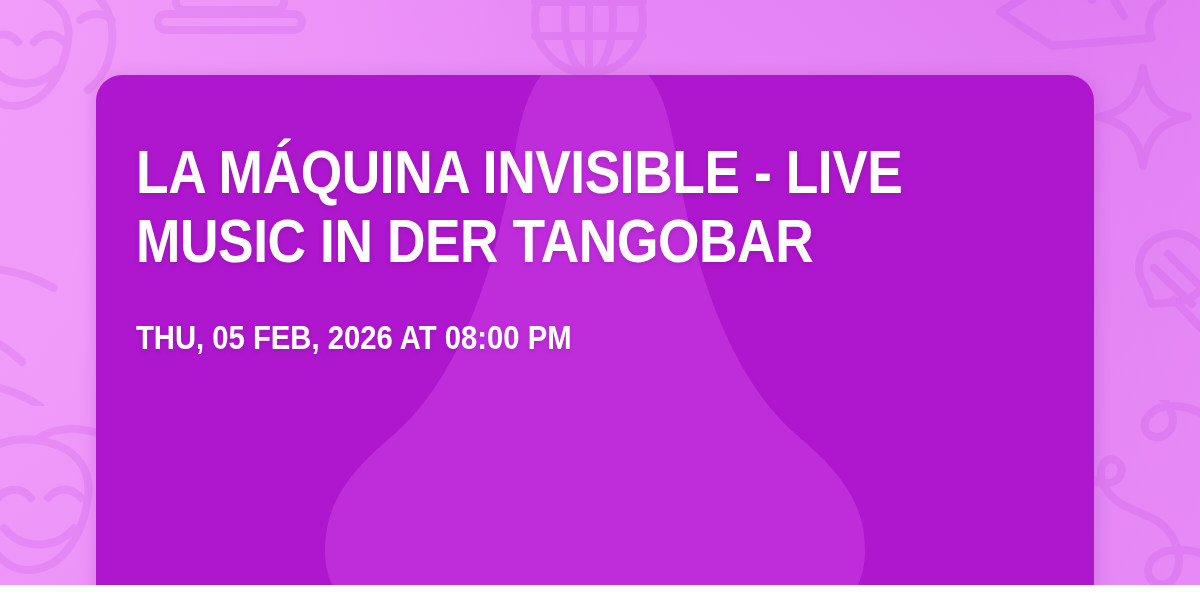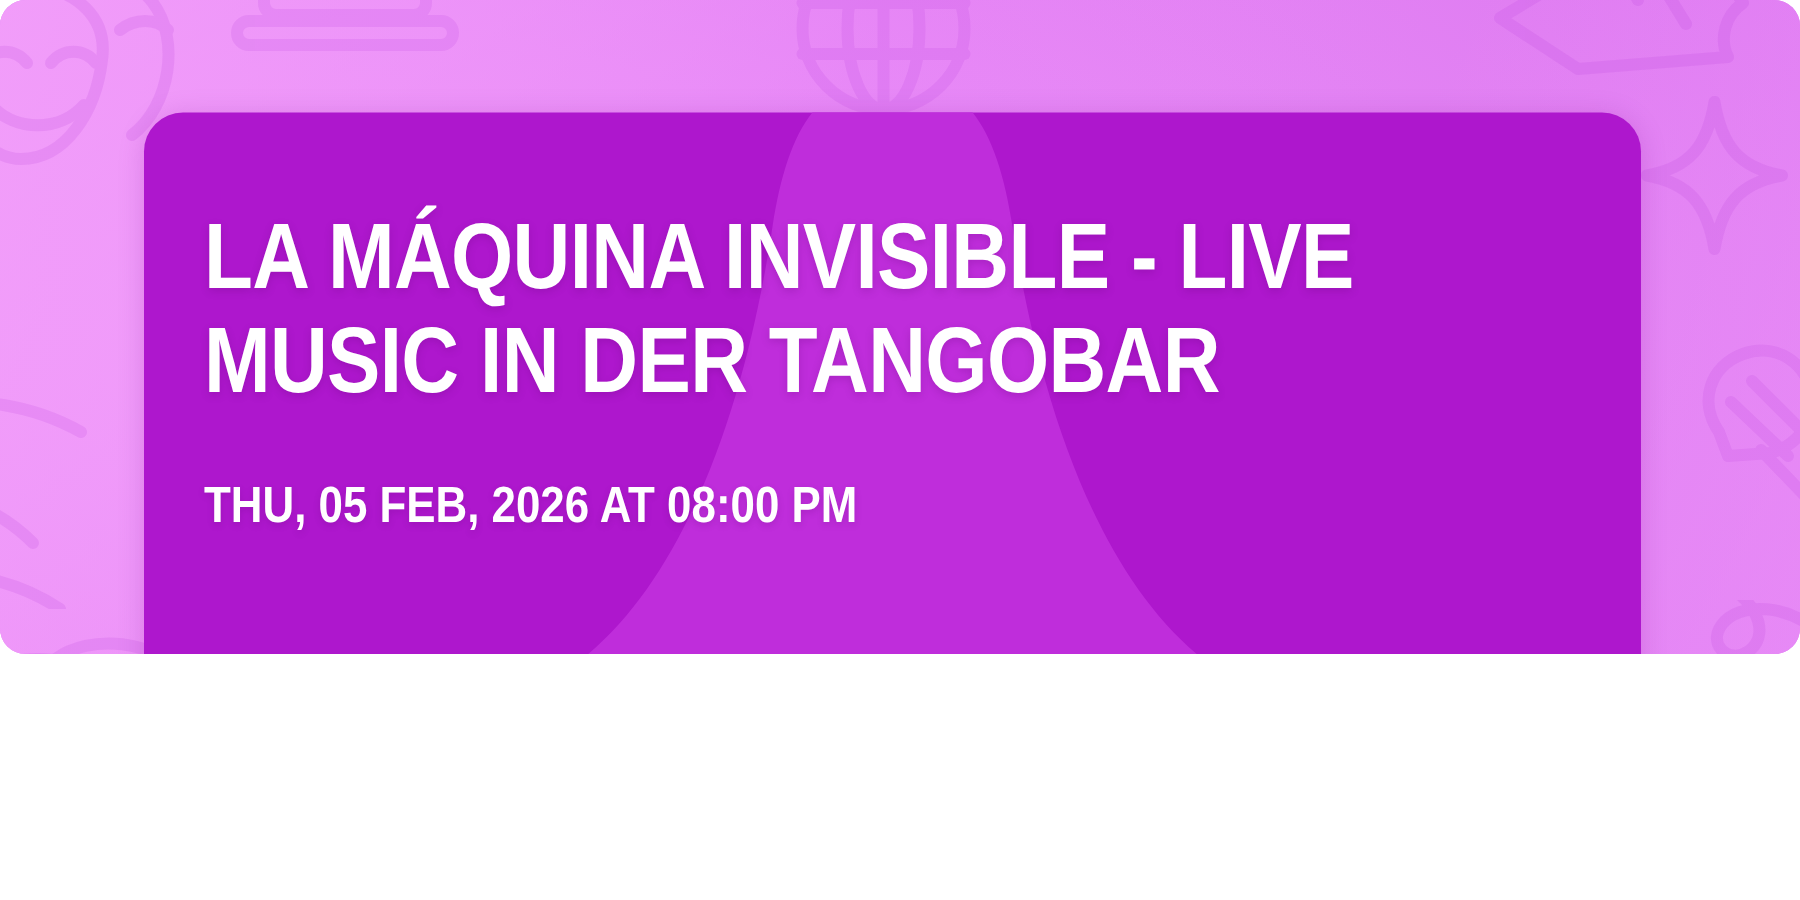--- a/index.html
+++ b/index.html
@@ -4,25 +4,24 @@
 <title>Event Banner</title>
 <style>
   html, body {
     margin: 0;
     padding: 0;
     background: #ffffff;
   }
   #banner {
     position: relative;
     width: 1200px;
-    height: 436px;
+    height: 585px;
     overflow: hidden;
     font-family: "Liberation Sans", "DejaVu Sans", sans-serif;
     background: #e48cf3;
-    border-radius: 17px;
   }
   
   .bg-gradient {
     position: absolute;
     inset: 0;
     background:
       radial-gradient(120% 150% at 12% 55%, #ef9bfb 0%, #e98ef8 35%, #e07ef2 70%, #d96ff0 100%);
   }
   .bg-gradient-2 {
     position: absolute;

